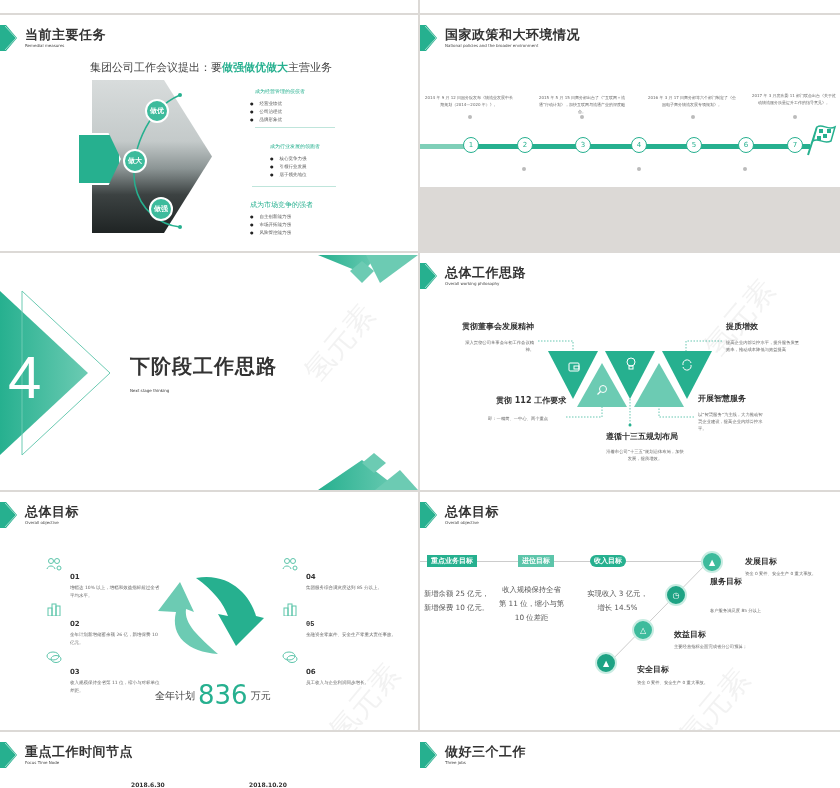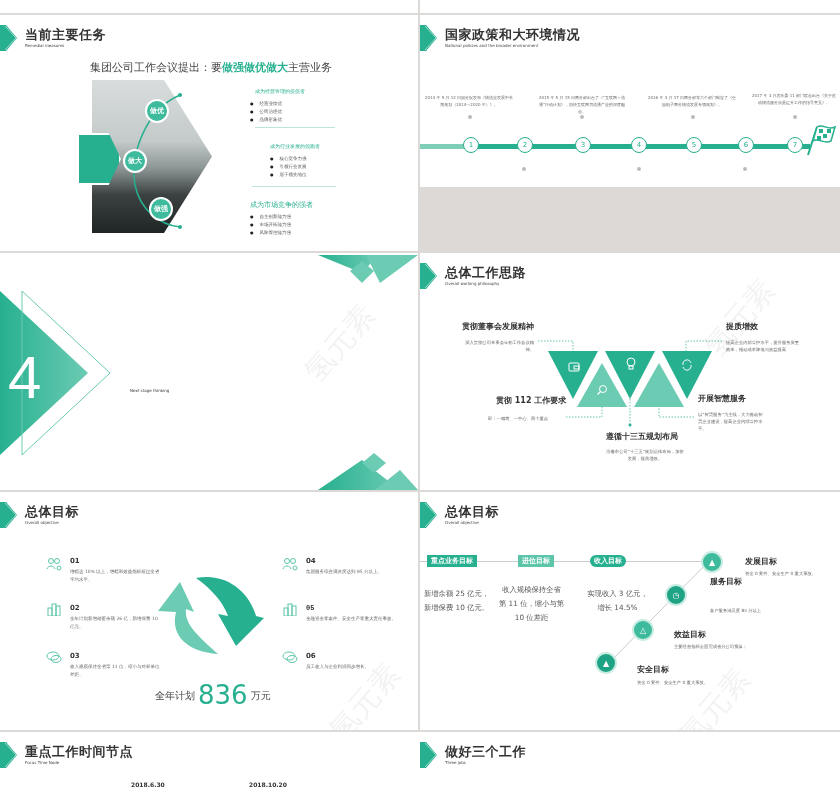--- a/index.html
+++ b/index.html
@@ -46,21 +46,21 @@
   .s3 .big4{position:absolute;left:8px;top:90px;font-size:60px;color:#fff;font-family:"Liberation Sans",sans-serif;}
   .s3 .title{position:absolute;left:130px;top:100px;font-size:20px;font-weight:bold;color:#333;white-space:nowrap;letter-spacing:1px;}
   .s3 .sub{position:absolute;left:130px;top:135px;font-size:4px;color:#333;white-space:nowrap;}
 
   
   .s4 .lbl{position:absolute;font-size:8px;font-weight:bold;color:#333;white-space:nowrap;}
   .s4 .desc{position:absolute;font-size:4.3px;color:#666;line-height:7px;}
 
   
   .s5 .item{position:absolute;width:90px;}
-  .s5 .num{font-size:7px;font-weight:bold;color:#333;}
+  .s5 .num{font-size:7px;font-weight:bold;color:#333;margin-top:16px;}
   .s5 .txt{font-size:4.5px;color:#666;line-height:8px;margin-top:3px;}
   .s5 .icon{position:absolute;width:16px;height:14px;color:#5cc5aa;font-size:11px;}
   .s5 .plan{position:absolute;left:155px;top:188px;white-space:nowrap;color:#444;font-size:10px;}
   .s5 .plan .n{font-size:26px;color:#26b08f;margin:0 3px;vertical-align:-5px;}
 
   
   .s6 .tag{position:absolute;top:63px;height:12px;padding:0 4px;background:#26b08f;color:#fff;font-size:7px;font-weight:bold;line-height:12px;white-space:nowrap;}
   .s6 .tag.light{background:#5cc5aa;}
   .s6 .hline{position:absolute;left:0;top:69px;width:290px;height:1px;background:#ccc;}
   .s6 .val{position:absolute;top:95px;width:65px;font-size:7.3px;color:#555;line-height:14px;text-align:center;}
@@ -172,20 +172,21 @@
     <polygon points="0,38 88,120 0,202" fill="url(#g1)"></polygon>
     <polygon points="22,38 110,120 22,202" fill="none" stroke="#6ccbb3" stroke-width="1"></polygon>
     <polygon points="318,2 378,2 362,20" fill="url(#g1)"></polygon>
     <polygon points="350,18 362,30 374,18 362,8" fill="#6ccbb3"></polygon>
     <polygon points="366,2 418,2 380,30" fill="#6ccbb3"></polygon>
     <polygon points="318,237 362,207 378,220 400,237" fill="url(#g1)"></polygon>
     <polygon points="362,210 374,200 386,210 374,220" fill="#6ccbb3"></polygon>
     <polygon points="375,237 400,217 418,237" fill="#6ccbb3"></polygon>
   </svg>
   <div class="big4">4</div>
+  <div class="title">下阶段工作思路</div>
   <div class="sub">Next stage thinking</div>
   <div class="watermark" style="left:295px;top:70px;">氢元素</div>
 </div>
 
 <div class="slide s4">
   <svg class="hdr-arrow" viewBox="0 0 18 26">
       <polygon points="0,0 6,0 17,13 6,26 0,26" fill="#26b08f"></polygon>
       <polyline points="5,1 16,13 5,25" fill="none" stroke="#9fdccb" stroke-width="1"></polyline>
     </svg>
   <div class="hdr-title">总体工作思路</div>

